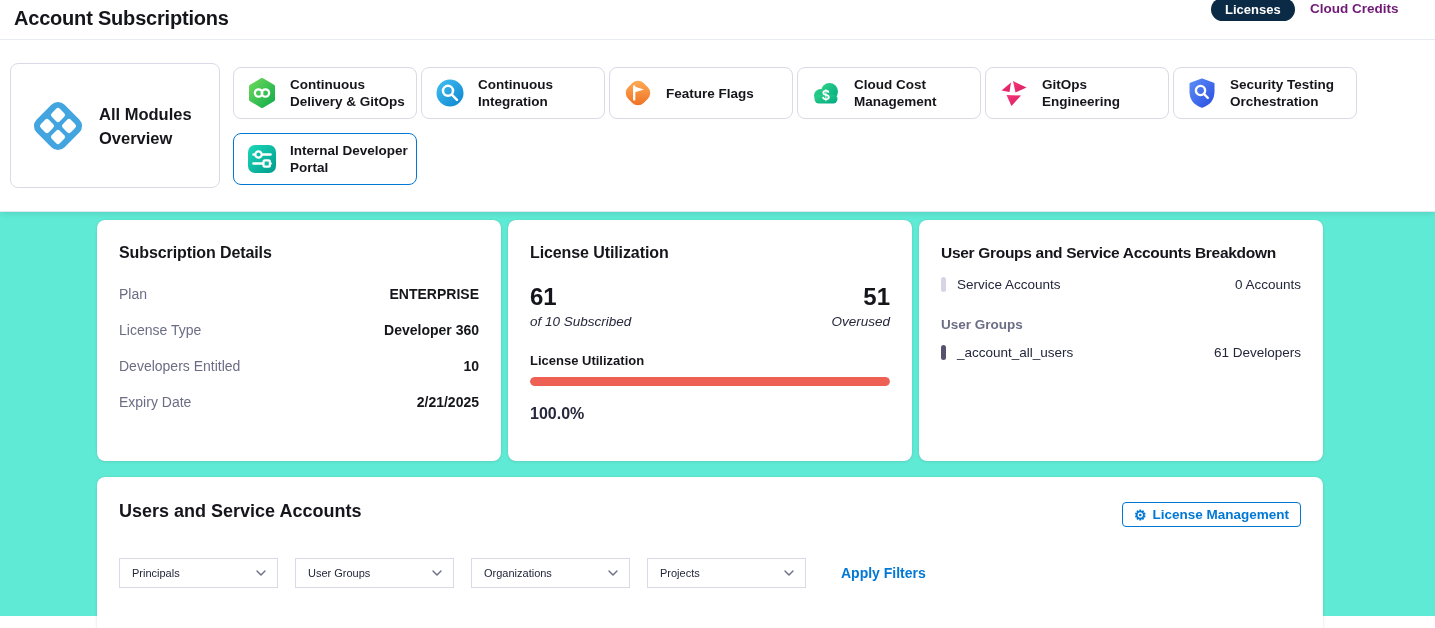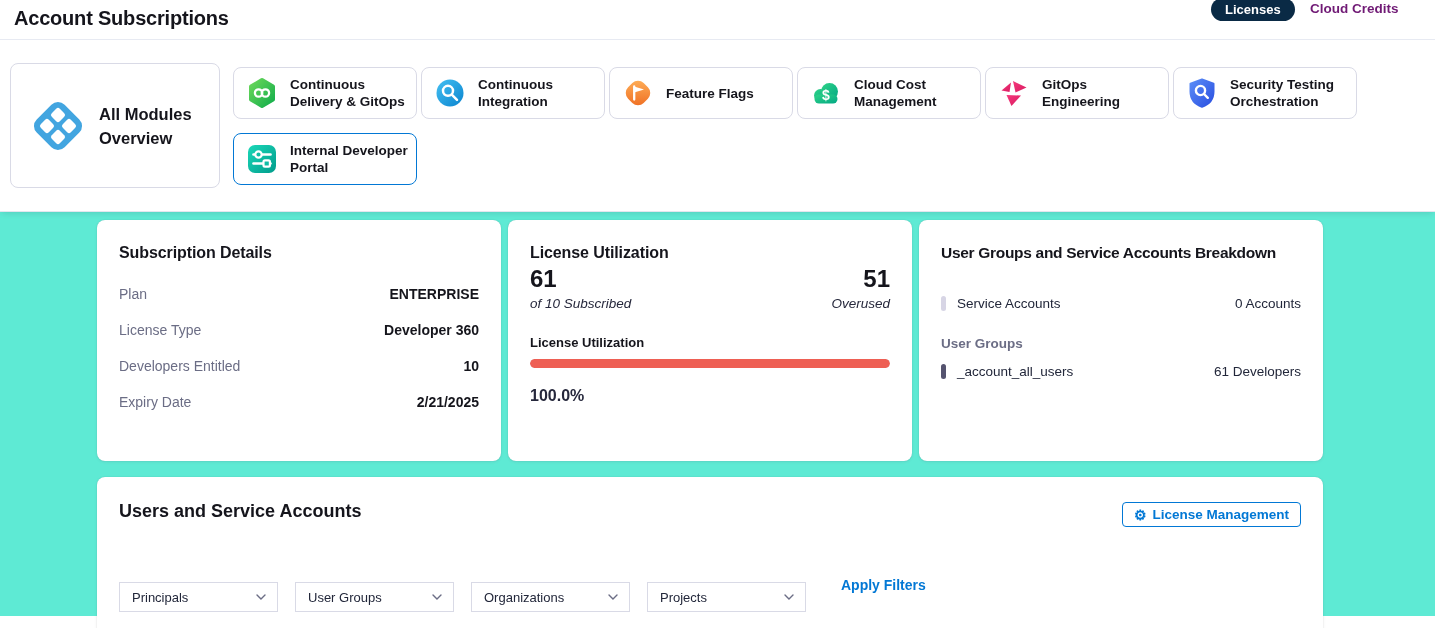--- a/index.html
+++ b/index.html
@@ -28,46 +28,46 @@
 
   
   .card-subs { left:97px; top:20px; width:404px; height:241px; padding:24px 22px; }
   .detail-row { display:flex; justify-content:space-between; align-items:center; height:36px; }
   .detail-rows { margin-top:14px; }
   .detail-label { font-size:14px; color:#6b6d85; }
   .detail-value { font-size:14px; font-weight:700; color:#15151c; }
 
   
   .card-util { left:508px; top:20px; width:404px; height:241px; padding:24px 22px; }
-  .util-numbers { display:flex; justify-content:space-between; margin-top:4px; }
+  .util-numbers { display:flex; justify-content:space-between; margin-top:22px; }
   .util-num { font-size:24px; font-weight:700; color:#15151c; line-height:26px; }
   .util-cap { font-size:13.5px; color:#26283c; margin-top:4px;font-style:italic; }
   .util-right { text-align:right; }
   .util-bar-label { margin-top:24px; font-size:13px; font-weight:700; color:#15151c; }
   .util-track { margin-top:9px; height:9px; border-radius:5px; background:#e8ebf1; overflow:hidden; }
   .util-fill { height:100%; border-radius:5px; }
   .util-pct { margin-top:19px; font-size:16px; font-weight:700; color:#26283c; }
 
   
   .card-break { left:919px; top:20px; width:404px; height:241px; padding:24px 22px; }
   .card-break .card-title { white-space:nowrap; font-size:15.5px; letter-spacing:-0.3px; }
   .break-row { display:flex; align-items:center; font-size:13.5px; color:#22273a; }
   .break-row .spacer { flex:1; }
   .marker { width:5px; height:15px; border-radius:3px; margin-right:11px; flex:0 0 auto; }
   .break-heading { margin-top:25px; font-size:13.5px; font-weight:700; color:#6b6d85; }
-  .row-sa { margin-top:34px; }
+  .row-sa { margin-top:15px; }
   .row-ug { margin-top:13px; }
 
   
   .card-users { left:97px; top:277px; width:1226px; height:340px; padding:24px 22px; border-radius:8px; }
   .users-title { font-size:18px; font-weight:700; color:#15151c; }
   .lm-button { position:absolute; right:22px; top:25px; height:25px; display:inline-flex; align-items:center; gap:6px; padding:0 11px; background:#fff; border:1px solid #0278d5; border-radius:4px; color:#0278d5; font-size:13.5px; font-weight:600; font-family:inherit; cursor:pointer; }
   .gear { font-size:14px; line-height:1; }
   .filters-row { margin-top:36px; display:flex; align-items:center; }
-  .sel { width:159px; height:30px; background:#fff; border:1px solid #d9dae6; border-radius:0; display:flex; align-items:center; justify-content:space-between; padding:0 11px 0 12px; font-size:13px; color:#22273a; margin-right:17px; cursor:pointer;margin-top:24px; }
+  .sel { width:159px; height:30px; background:#fff; border:1px solid #d9dae6; border-radius:0; display:flex; align-items:center; justify-content:space-between; padding:0 11px 0 12px; font-size:11px; color:#22273a; margin-right:17px; cursor:pointer; }
   .apply-link { margin-left:18px; font-size:14px; font-weight:700; color:#0278d5; cursor:pointer; text-decoration:none; }
   .chev { display:block; }
 </style>
 </head>
 <body>
 
 <svg width="0" height="0" style="position:absolute">
   <defs>
     <linearGradient id="g-green" x1="0" y1="0" x2="1" y2="1">
         <stop offset="0" stop-color="#6ad75a"></stop>

